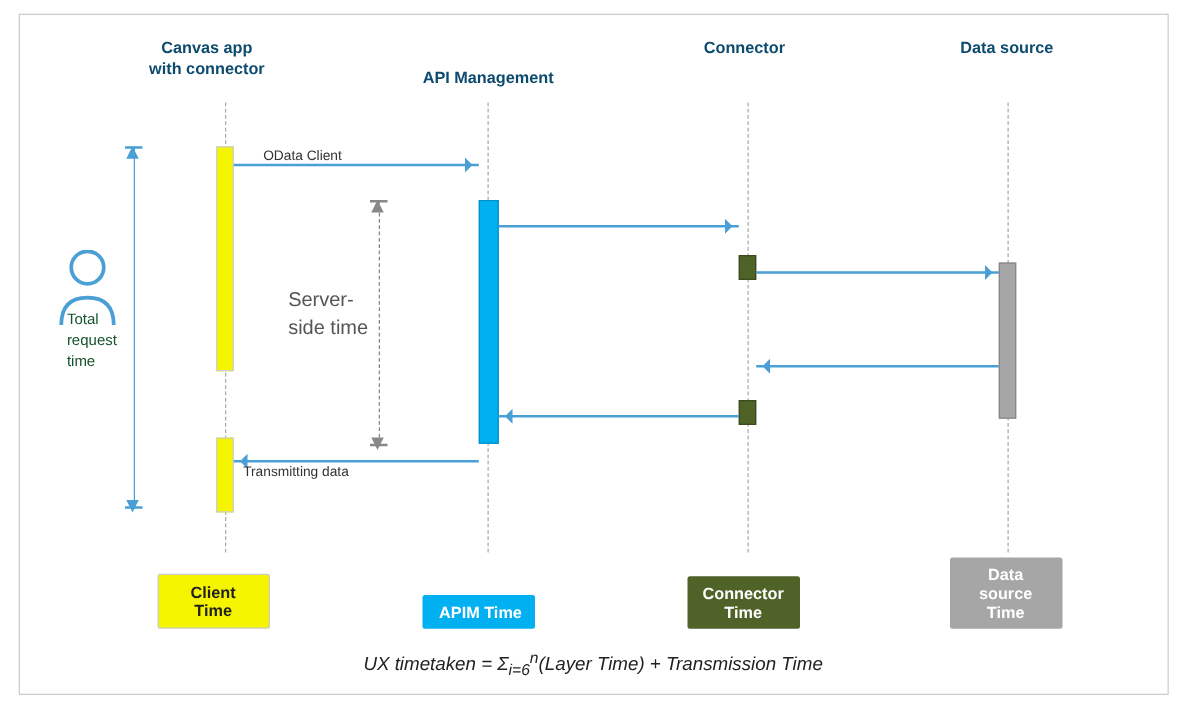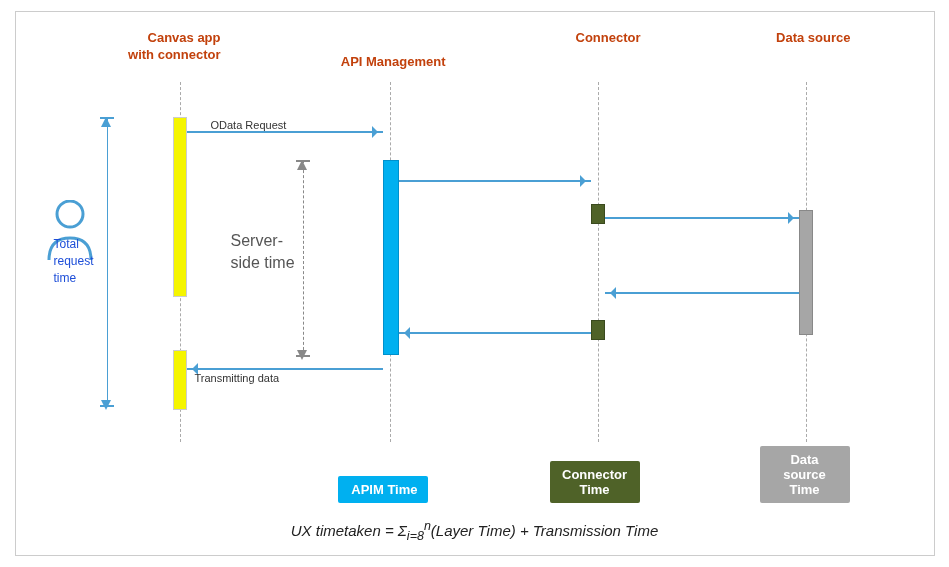--- a/index.html
+++ b/index.html
@@ -19,22 +19,22 @@
       border: 1.5px solid #ccc;
       position: relative;
       background: #fff;
     }
     
     .col-header {
       position: absolute;
       top: 18px;
       font-size: 13px;
       font-weight: 600;
-      color: #c2410c;
-      text-align: right;
+      color: #0c4a6e;
+      text-align: center;
       line-height: 1.3;
     }
     
     .lifeline {
       position: absolute;
       top: 70px;
       width: 2px;
       height: 360px;
       border-left: 1.5px dashed #aaa;
     }
@@ -87,37 +87,37 @@
 
   <div style="position:absolute;left:91px;top:105px;width:1.5px;height:290px;border-left:1.5px solid #4a9fd4;"></div>
 
   <div style="position:absolute;left:84px;top:105px;width:14px;height:2px;background:#4a9fd4;"></div>
 
   <div style="position:absolute;left:84px;top:393px;width:14px;height:2px;background:#4a9fd4;"></div>
 
   <div style="position:absolute;left:85px;top:105px;width:0;height:0;border-left:5px solid transparent;border-right:5px solid transparent;border-bottom:10px solid #4a9fd4;"></div>
 
   <div style="position:absolute;left:85px;top:388px;width:0;height:0;border-left:5px solid transparent;border-right:5px solid transparent;border-top:10px solid #4a9fd4;"></div>
-  <div class="arrow-label" style="left:38px;top:224px;font-size:12px;color:#1d4ed8;line-height:1.4;">Total<br>request<br>time</div>
+  <div class="arrow-label" style="left:38px;top:235px;font-size:12px;color:#14532d;line-height:1.4;">Total<br>request<br>time</div>
 
   <div style="position:absolute;left:157px;top:105px;width:14px;height:180px;background:#f5f500;border:1px solid #ccc;"></div>
 
   <div style="position:absolute;left:157px;top:338px;width:14px;height:60px;background:#f5f500;border:1px solid #ccc;"></div>
 
   <div style="position:absolute;left:367px;top:148px;width:16px;height:195px;background:#00b0f0;border:1px solid #0090cc;"></div>
 
   <div style="position:absolute;left:575px;top:192px;width:14px;height:20px;background:#4f6228;border:1px solid #3a4a1e;"></div>
   <div style="position:absolute;left:575px;top:308px;width:14px;height:20px;background:#4f6228;border:1px solid #3a4a1e;"></div>
 
   <div style="position:absolute;left:783px;top:198px;width:14px;height:125px;background:#a6a6a6;border:1px solid #888;"></div>
 
   <div style="position:absolute;left:171px;top:119px;width:196px;height:2px;background:#4a9fd4;">
     <div style="position:absolute;right:-1px;top:-5px;border:6px solid transparent;border-left-color:#4a9fd4;"></div>
   </div>
-  <div class="arrow-label" style="left:195px;top:107px;">OData Request</div>
+  <div class="arrow-label" style="left:195px;top:107px;">OData Client</div>
 
   <div style="position:absolute;left:383px;top:168px;width:192px;height:2px;background:#4a9fd4;">
     <div style="position:absolute;right:-1px;top:-5px;border:6px solid transparent;border-left-color:#4a9fd4;"></div>
   </div>
 
   <div style="position:absolute;left:589px;top:205px;width:194px;height:2px;background:#4a9fd4;">
     <div style="position:absolute;right:-1px;top:-5px;border:6px solid transparent;border-left-color:#4a9fd4;"></div>
   </div>
 
   <div style="position:absolute;left:589px;top:280px;width:194px;height:2px;background:#4a9fd4;">
@@ -137,24 +137,25 @@
 
   <div style="position:absolute;left:280px;top:148px;width:14px;height:1.5px;background:#888;"></div>
 
   <div style="position:absolute;left:280px;top:343px;width:14px;height:1.5px;background:#888;"></div>
 
   <div style="position:absolute;left:281px;top:148px;width:0;height:0;border-left:5px solid transparent;border-right:5px solid transparent;border-bottom:10px solid #888;"></div>
 
   <div style="position:absolute;left:281px;top:338px;width:0;height:0;border-left:5px solid transparent;border-right:5px solid transparent;border-top:10px solid #888;"></div>
   <div class="arrow-label" style="left:215px;top:218px;font-size:16px;color:#555;line-height:1.4;">Server-<br>side time</div>
 
+  <div class="label-box" style="left:110px;background:#f5f500;color:#222;border:1px solid #ccc;width:90px;">Client Time</div>
 
   <div class="label-box" style="left:322px;background:#00b0f0;color:#fff;width:90px;text-align:right;">APIM Time</div>
 
   <div class="label-box" style="left:534px;background:#4f6228;color:#fff;width:90px;">Connector<br>Time</div>
 
   <div class="label-box" style="left:744px;background:#a6a6a6;color:#fff;width:90px;">Data source<br>Time</div>
 
   <div class="formula">
-    <em>UX timetaken = Σ<sub>i=8</sub><sup>n</sup>(Layer Time) + Transmission Time</em>
+    <em>UX timetaken = Σ<sub>i=6</sub><sup>n</sup>(Layer Time) + Transmission Time</em>
   </div>
 
 </div>
 
 </body></html>

